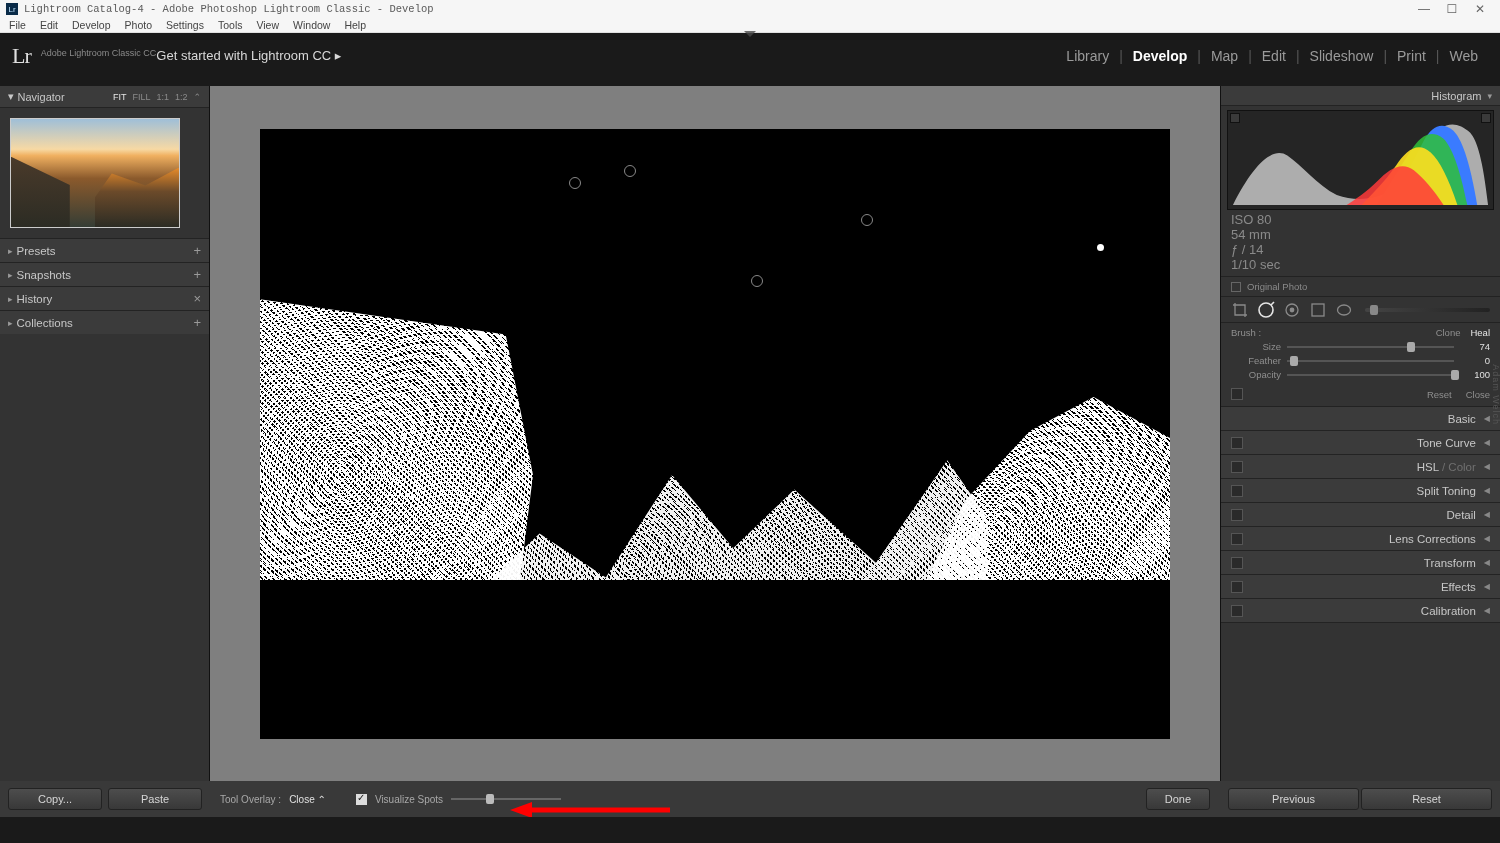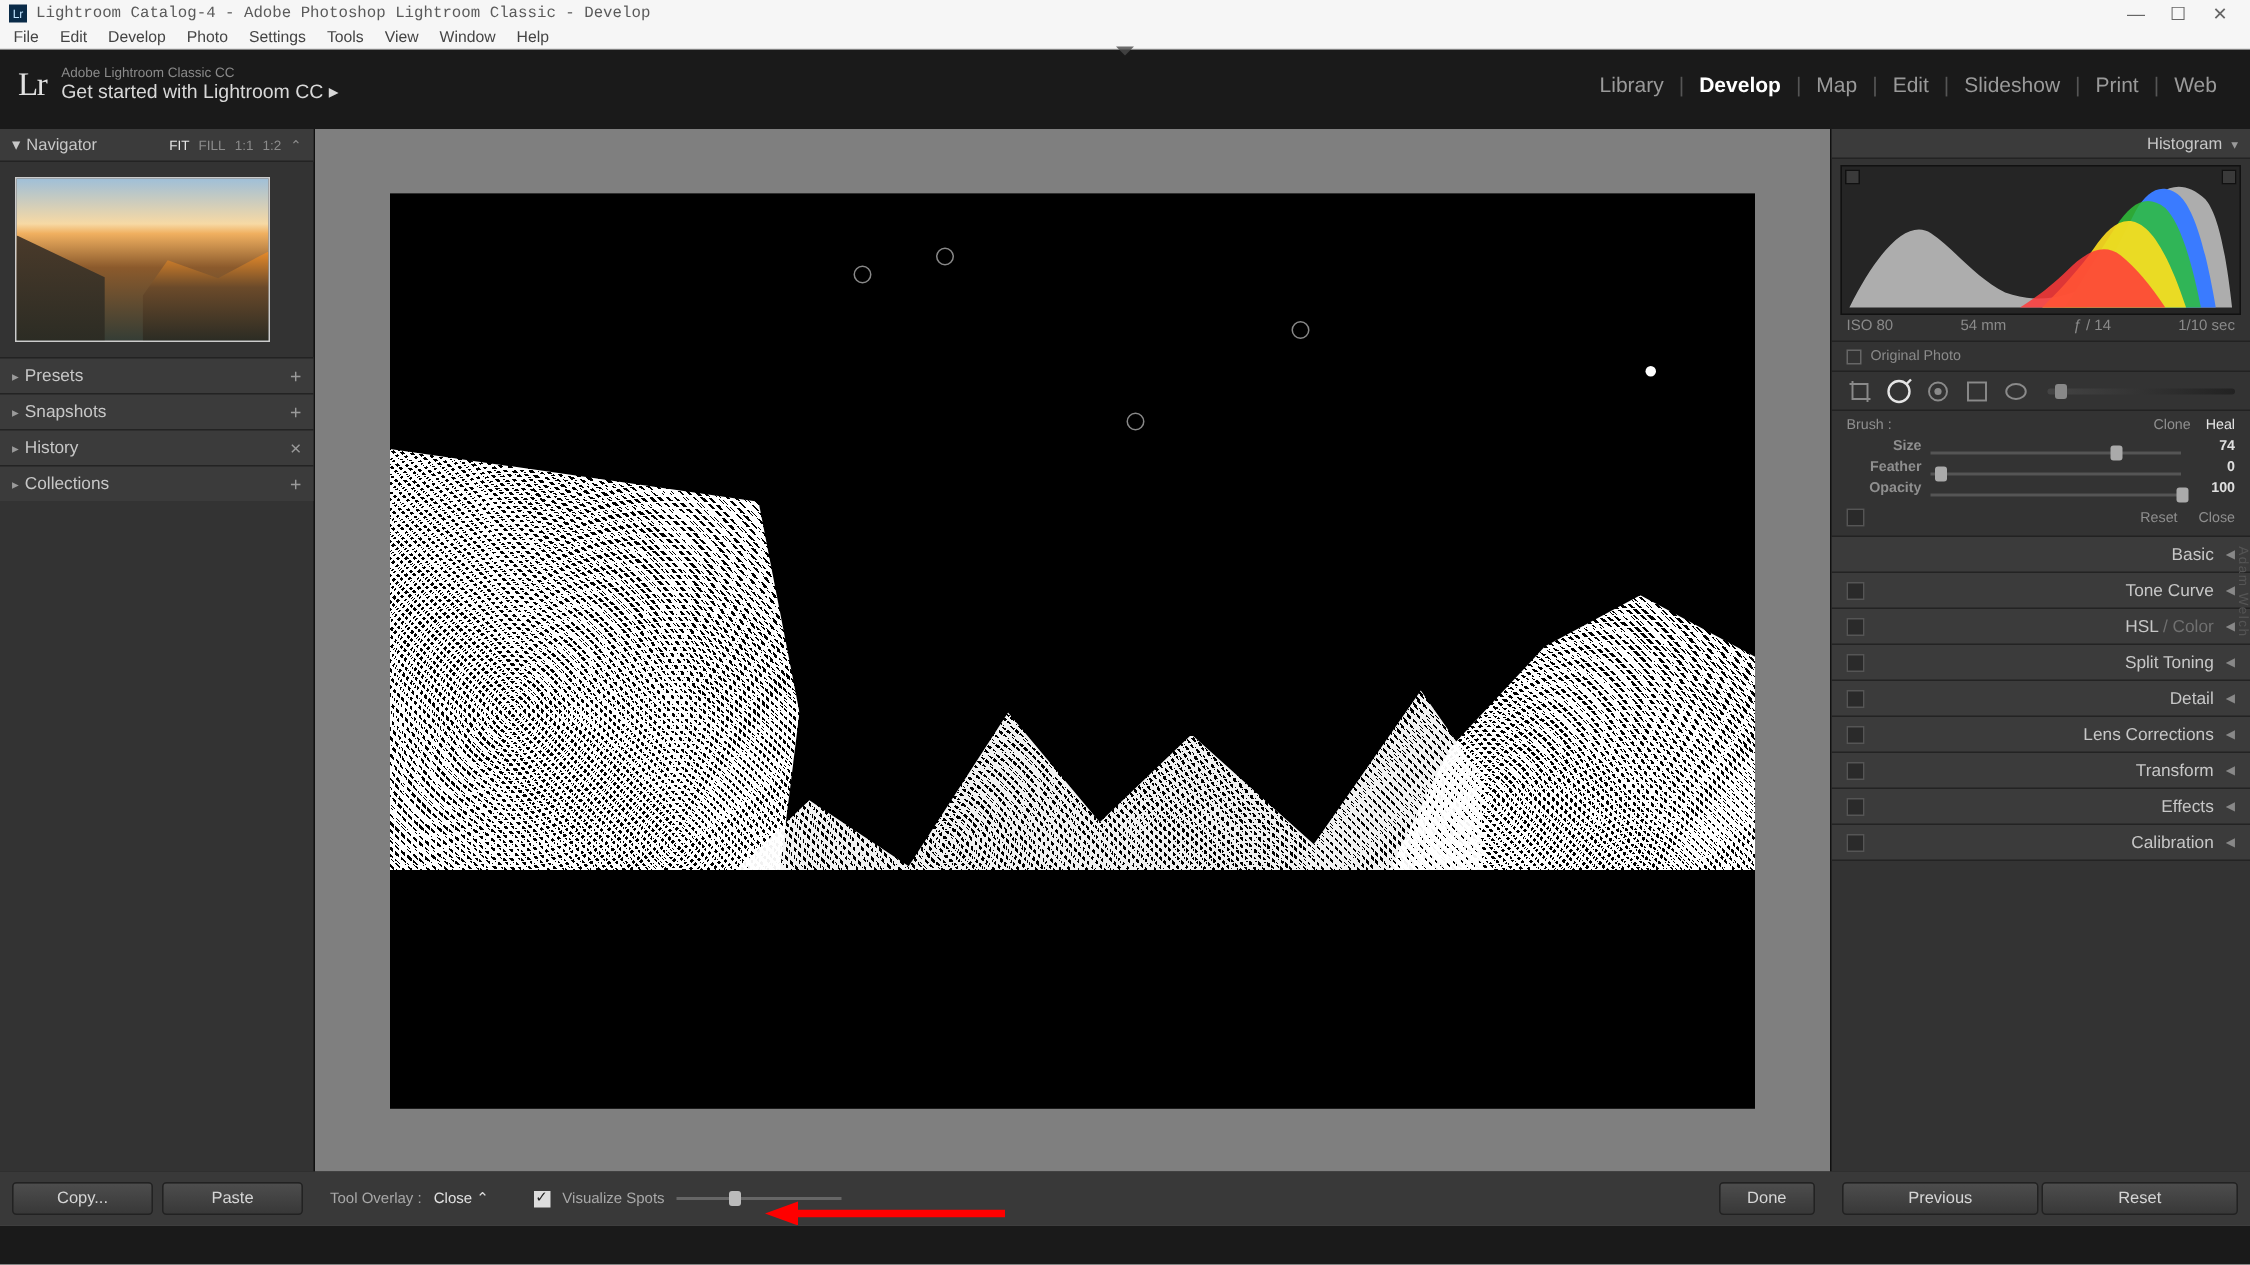--- a/index.html
+++ b/index.html
@@ -16,21 +16,21 @@
 .menubar span { padding: 0 7px; }
 
 
 .app { position: absolute; top: 33px; left: 0; right: 0; bottom: 26px; background: #1a1a1a; }
 
 
 .idbar { height: 46px; display: flex; align-items: center; padding: 0 12px; }
 .lr-logo { font-family: Georgia, serif; font-size: 22px; color: #e0e0e0; margin-right: 10px; letter-spacing: -1px; }
 .lr-sub { font-size: 9px; color: #8a8a8a; line-height: 1.1; }
 .lr-get { font-size: 13px; color: #d8d8d8; line-height: 1.1; }
-.lr-sub-wrap { display: flex; flex-direction: column; }
+.lr-sub-wrap { display: flex; flex-direction: row; text-align: center; }
 .module-picker { margin-left: auto; display: flex; align-items: center; font-size: 14px; color: #9a9a9a; }
 .module-picker span.mod { padding: 0 10px; }
 .module-picker span.mod.active { color: #fff; font-weight: 600; }
 .module-picker span.sep { color: #555; }
 
 
 .body { position: absolute; top: 53px; left: 0; right: 0; bottom: 36px; display: flex; }
 
 
 .left { width: 210px; background: #333; display: flex; flex-direction: column; border-right: 1px solid #111; }
@@ -46,39 +46,39 @@
 .panel-row .chev { color: #9a9a9a; margin-right: 4px; font-size: 9px; }
 .panel-row .act { margin-left: auto; color: #9a9a9a; font-size: 13px; }
 
 
 .right { width: 280px; background: #333; border-left: 1px solid #111; overflow: hidden; display: flex; flex-direction: column; }
 .rpanel-header { height: 20px; display: flex; align-items: center; justify-content: flex-end; padding: 0 8px; font-size: 11px; color: #c7c7c7; background: #3b3b3b; border-bottom: 1px solid #232323; }
 .rpanel-header .chev { margin-left: 6px; color: #9a9a9a; font-size: 9px; }
 .histogram-box { height: 100px; margin: 4px 6px 2px 6px; background: #252525; border: 1px solid #111; position: relative; overflow: hidden; }
 .hist-clip { position: absolute; top: 2px; width: 10px; height: 10px; background: #3a3a3a; border: 1px solid #111; }
 .hist-clip.l { left: 2px; } .hist-clip.r { right: 2px; }
-.hist-meta { display: flex; justify-content: space-between; font-size: 10px; color: #8a8a8a; padding: 0 10px 4px 10px; }
+.hist-meta { display: flex; justify-content: space-between; font-size: 13px; color: #8a8a8a; padding: 0 10px 4px 10px; flex-direction: column; }
 .orig-row { display: flex; align-items: center; gap: 6px; font-size: 9.5px; color: #8a8a8a; padding: 4px 10px; border-top: 1px solid #222; border-bottom: 1px solid #222; }
 .orig-row .cb { width: 10px; height: 10px; border: 1px solid #666; }
 
 
 .toolstrip { height: 26px; display: flex; align-items: center; gap: 8px; padding: 0 10px; border-bottom: 1px solid #222; }
 .tool { width: 18px; height: 18px; display: flex; align-items: center; justify-content: center; color: #8a8a8a; }
 .tool svg { display: block; }
 .tool.active { color: #e5e5e5; }
 .mini-slider { flex: 1; height: 4px; background: linear-gradient(to right, #444, #222); border-radius: 2px; position: relative; margin-left: 4px; }
 .mini-slider .knob { position: absolute; left: 4%; top: -3px; width: 8px; height: 10px; background: #888; border-radius: 2px; }
 
 
 .brush { padding: 4px 10px 6px 10px; font-size: 9.5px; color: #8f8f8f; border-bottom: 1px solid #222; }
 .brush-top { display: flex; align-items: center; }
 .brush-top .lbl { flex: 1; }
 .brush-top .opt { margin-left: 10px; }
 .brush-top .opt.on { color: #e5e5e5; }
-.brow { display: flex; align-items: flex-end; margin-top: 3px; font-weight: bold; }
+.brow { display: flex; align-items: center; margin-top: 3px; }
 .brow .bl { width: 50px; text-align: right; margin-right: 6px; }
 .brow .track { flex: 1; height: 2px; background: #555; position: relative; }
 .brow .track .knob { position: absolute; top: -4px; width: 8px; height: 10px; background: #aaa; border-radius: 2px; }
 .brow .bv { width: 30px; text-align: right; margin-left: 6px; color: #e0e0e0; }
 .brush-foot { display: flex; align-items: center; margin-top: 8px; }
 .brush-foot .sw { width: 12px; height: 12px; background: #2a2a2a; border: 1px solid #555; }
 .brush-foot .sp { flex: 1; }
 .brush-foot .fb { margin-left: 14px; }
 
 

